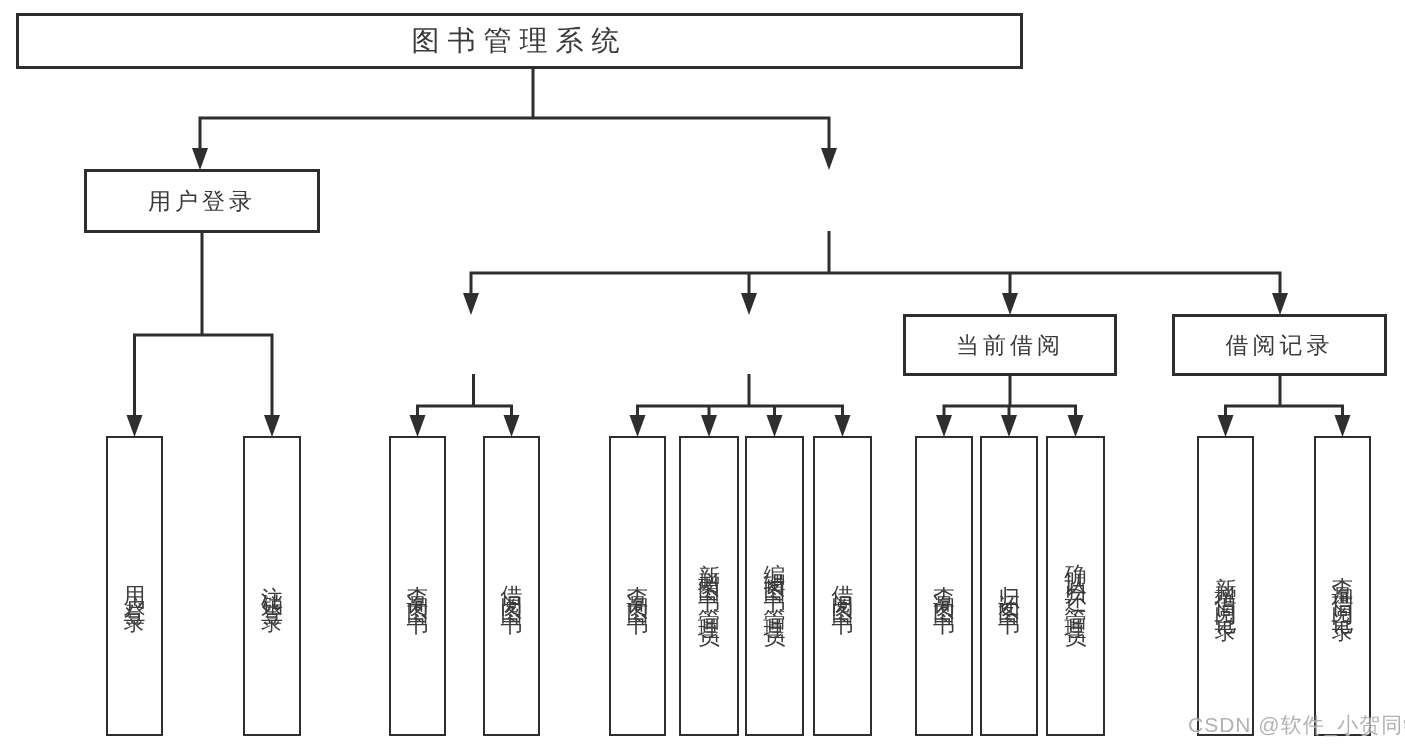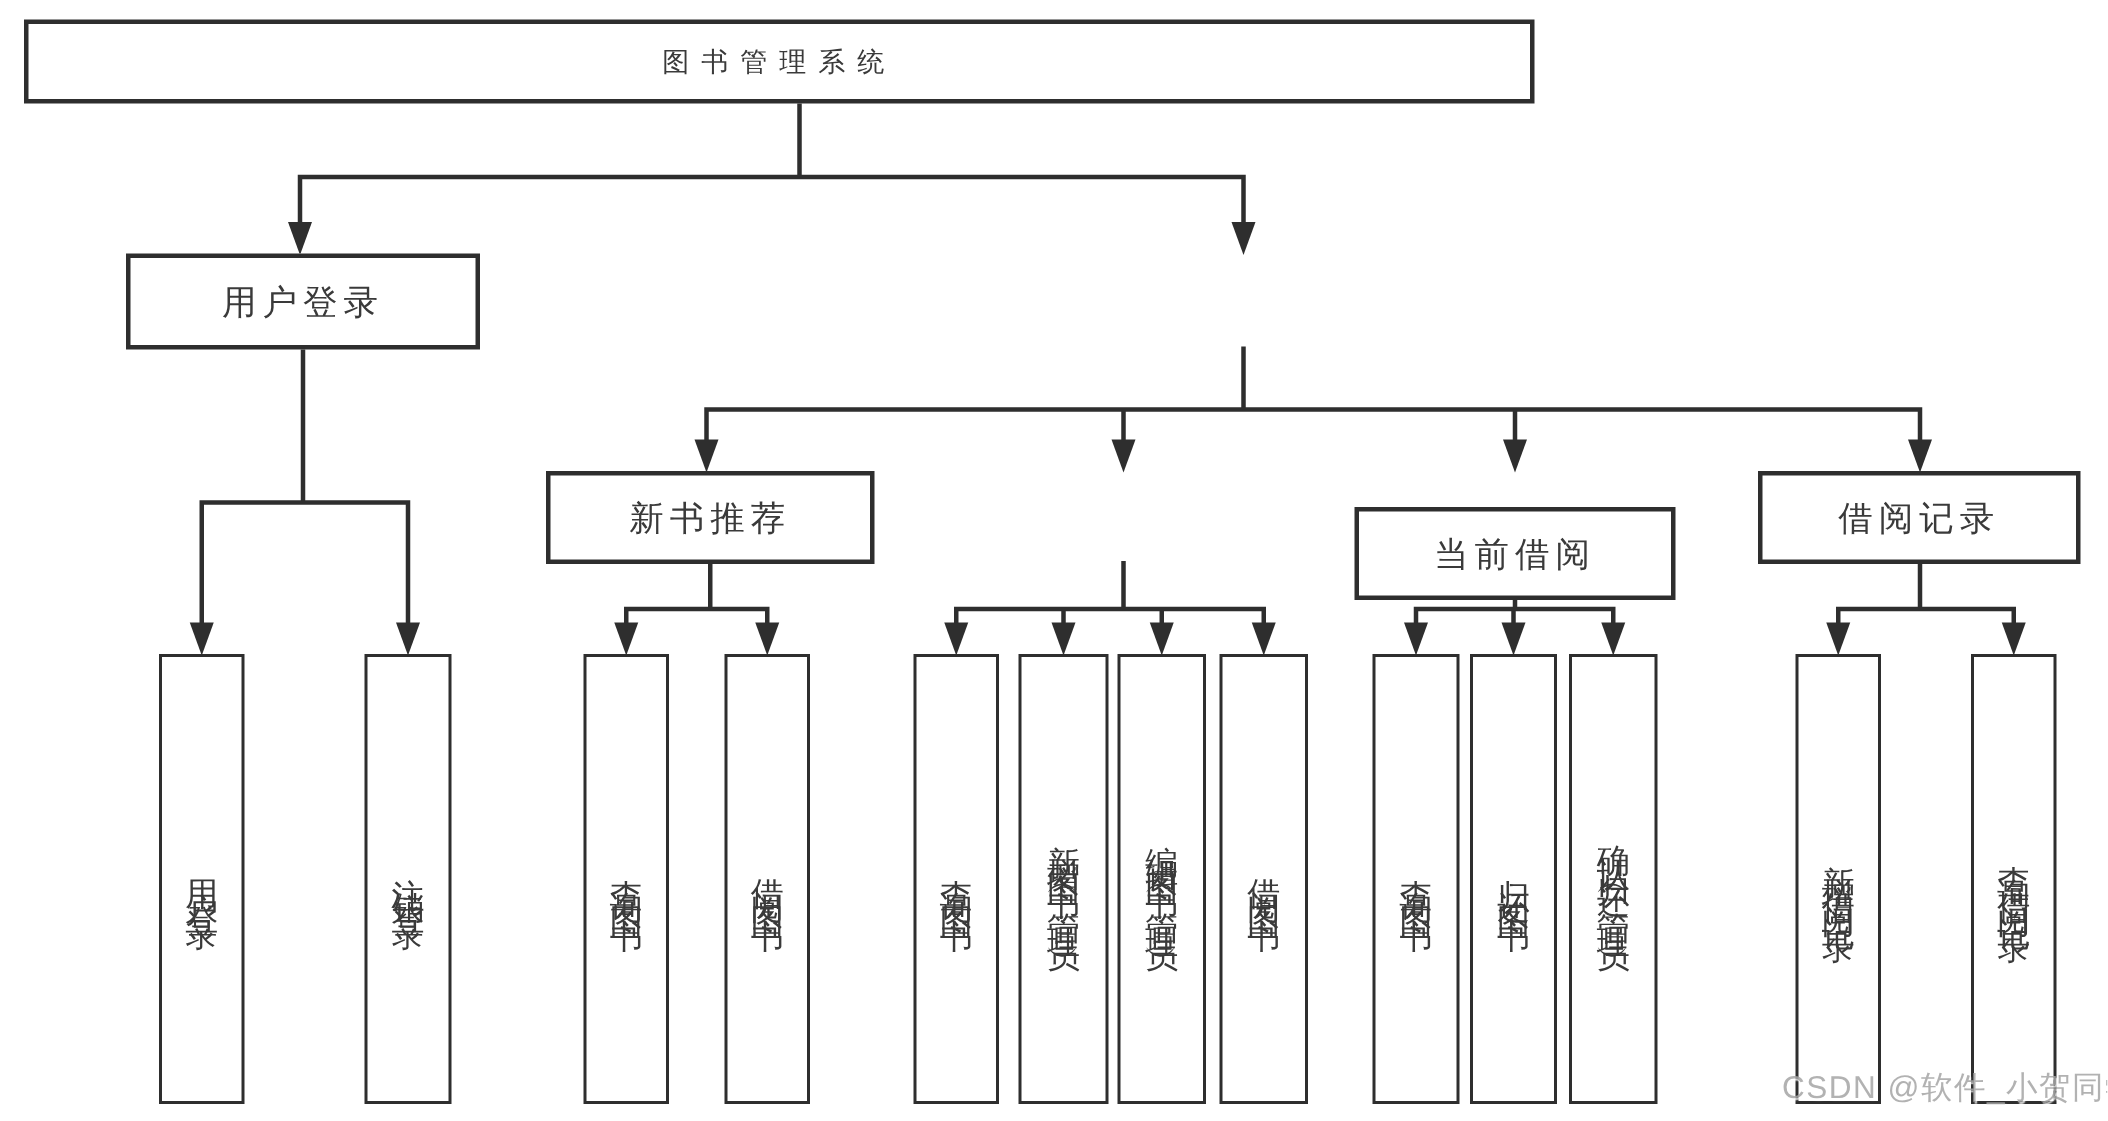--- a/index.html
+++ b/index.html
@@ -16,21 +16,21 @@
     box-sizing: border-box;
     background: #ffffff;
     border: 3px solid #2e2e2e;
     color: #3a3a3a;
     display: flex;
     align-items: center;
     justify-content: center;
     white-space: nowrap;
   }
   .h-node { font-size: 23px; letter-spacing: 4px; }
-  .title-node { font-size: 18px; letter-spacing: 8px; }
+  .title-node { font-size: 28px; letter-spacing: 8px; }
   .leaf {
     border-width: 2.5px;
     writing-mode: vertical-rl;
     text-orientation: mixed;
     font-size: 22px;
     letter-spacing: 9px;
     line-height: 1;
   }
   .connector-layer {
     position: absolute;
@@ -50,21 +50,21 @@
     text-shadow: 1px 1px 1px #ffffff;
     white-space: nowrap;
   }
 
   
   #n-root  { left: 16px;   top: 13px;  width: 1007px; height: 56px; }
   #n-login { left: 84px;   top: 169px; width: 236px;  height: 64px; }
   #n-mgmt  { left: 712px;  top: 169px; width: 235px;  height: 64px; }
   #n-rec   { left: 364px;  top: 314px; width: 219px;  height: 62px; }
   #n-bor   { left: 639px;  top: 314px; width: 220px;  height: 62px; }
-  #n-cur   { left: 903px;  top: 314px; width: 214px;  height: 62px; margin-top: 24px; }
+  #n-cur   { left: 903px;  top: 314px; width: 214px;  height: 62px; }
   #n-hist  { left: 1172px; top: 314px; width: 215px;  height: 62px; }
 
   .leaf { top: 436px; height: 300px; }
   #l-1  { left: 106px;  width: 57px; }
   #l-2  { left: 243px;  width: 58px; }
   #l-3  { left: 389px;  width: 57px; }
   #l-4  { left: 483px;  width: 57px; }
   #l-5  { left: 609px;  width: 57px; }
   #l-6  { left: 679px;  width: 60px; }
   #l-7  { left: 745px;  width: 59px; }
@@ -120,21 +120,20 @@
       <polygon points="1067.5,415 1083.5,415 1075.5,437"></polygon>
       <polygon points="1217.5,415 1233.5,415 1225.5,437"></polygon>
       <polygon points="1334.5,415 1350.5,415 1342.5,437"></polygon>
     </g>
   </svg>
 
   <div id="n-root" class="node title-node">图书管理系统</div>
 
   <div id="n-login" class="node h-node">用户登录</div>
 
-  <div id="n-rec" class="node h-node">新书推荐</div>
   <div id="n-cur" class="node h-node">当前借阅</div>
   <div id="n-hist" class="node h-node">借阅记录</div>
 
   <div id="l-1" class="node leaf">用户登录</div>
   <div id="l-2" class="node leaf">注销登录</div>
 
   <div id="l-3" class="node leaf">查询图书</div>
   <div id="l-4" class="node leaf">借阅图书</div>
 
   <div id="l-5" class="node leaf">查询图书</div>

